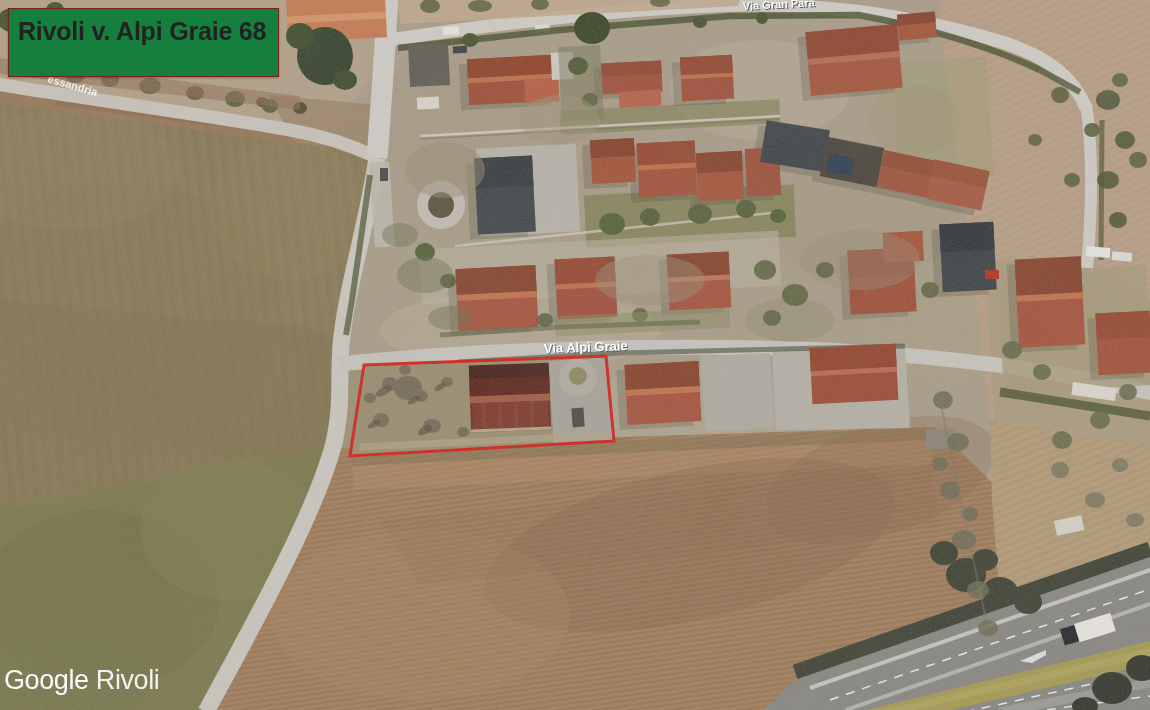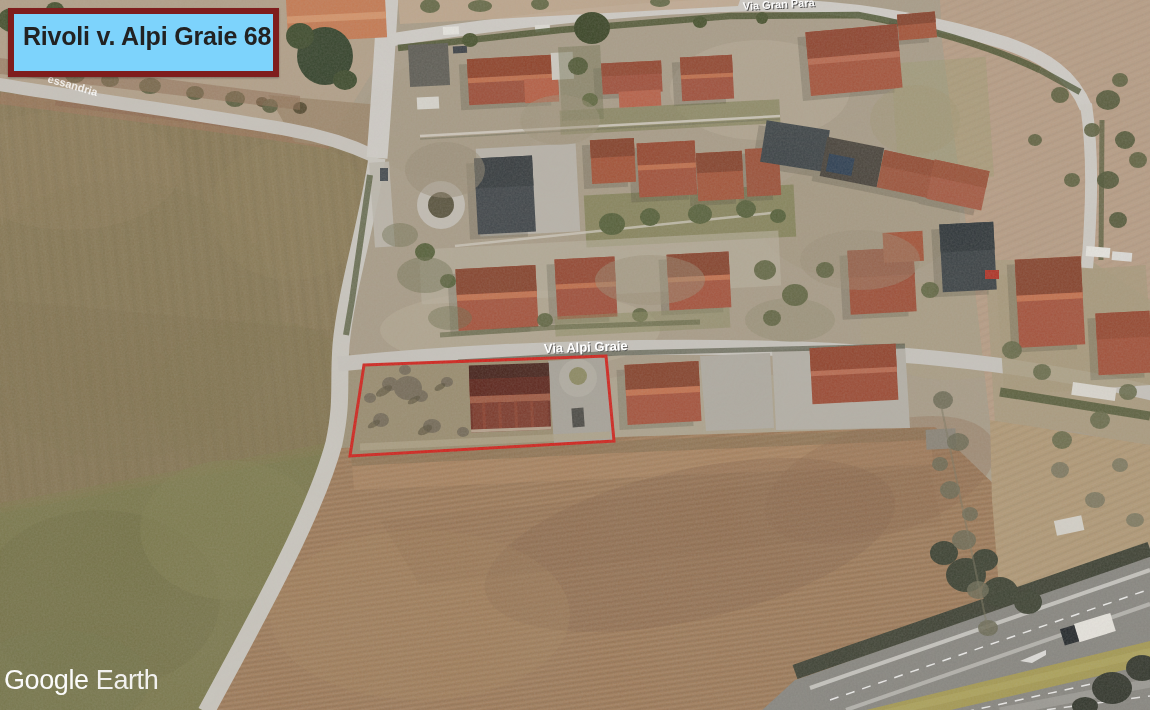--- a/index.html
+++ b/index.html
@@ -1,18 +1,18 @@
 <!DOCTYPE html>
 <html><head>
 <meta charset="utf-8">
 <style>
   html,body{margin:0;padding:0;background:#9e9382;}
   #stage{-webkit-font-smoothing:antialiased;position:relative;width:1150px;height:710px;overflow:hidden;font-family:"Liberation Sans",sans-serif;}
   svg{position:absolute;left:0;top:0;}
-  #titlebox{position:absolute;left:8px;top:8px;width:271px;height:69px;background:#7dd3fc;border:6px solid #7f1d1d;box-sizing:border-box;box-shadow:0 1px 2px rgba(0,0,0,.3);}
+  #titlebox{position:absolute;left:8px;top:8px;width:271px;height:69px;background:#15803d;border:1px solid #7f1d1d;box-sizing:border-box;box-shadow:0 1px 2px rgba(0,0,0,.3);}
   #titlebox span{display:block;margin:8px 0 0 9px;font-size:25px;font-weight:bold;color:#222;white-space:nowrap;letter-spacing:-0.2px;}
   #gearth{position:absolute;left:4px;top:665px;color:#fbfbfb;font-size:27px;letter-spacing:-0.4px;}
   #gearth .e{color:#f2f1ef;}
 </style>
 </head>
 <body>
 <div id="stage">
 <svg width="1150" height="710" viewBox="0 0 1150 710">
 <defs>
   <pattern id="furrows" width="5" height="5" patternUnits="userSpaceOnUse" patternTransform="rotate(-8)">
@@ -537,14 +537,14 @@
   <text x="744" y="11" font-size="11" transform="rotate(-3 744 11)" fill="#333" opacity="0.8">Via Gran Para</text>
   <text x="743" y="10" font-size="11" transform="rotate(-3 743 10)" opacity="0.95">Via Gran Para</text>
   <text x="47" y="82" font-size="11" transform="rotate(16 47 82)" opacity="0.8">essandria</text>
 </g>
 </svg>
 
 <div id="titlebox">
       <span>Rivoli v. Alpi Graie 68</span>
     </div>
 
-<div id="gearth">Google <span class="e">Earth</span></div>
+<div id="gearth">Google <span class="e">Rivoli</span></div>
 </div>
 
 </body></html>

